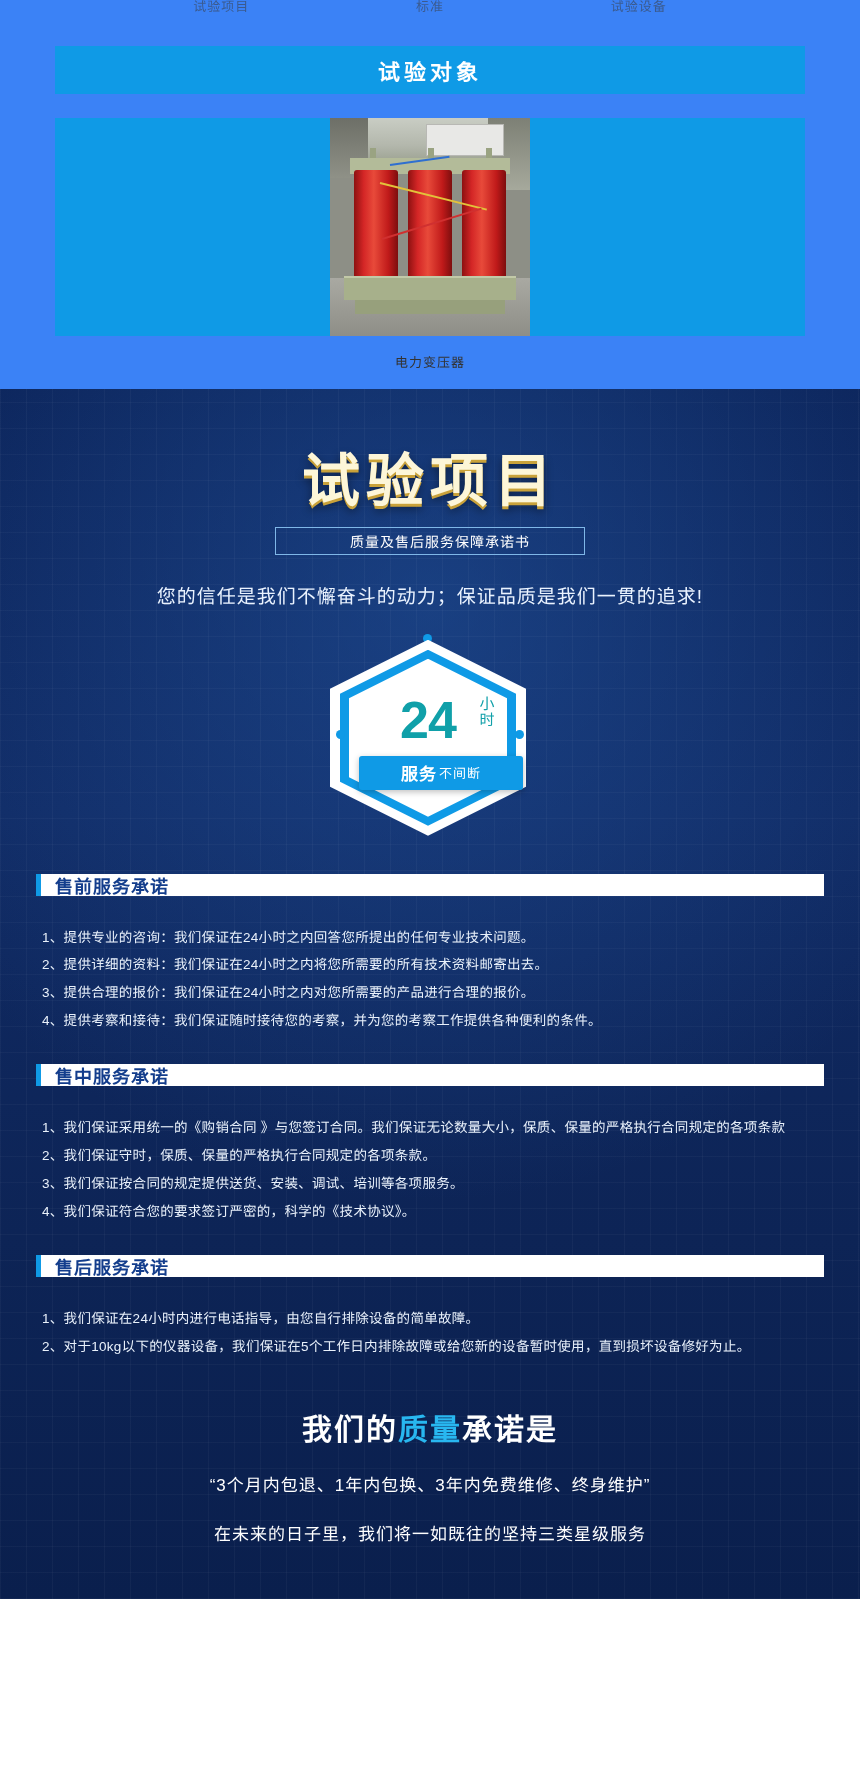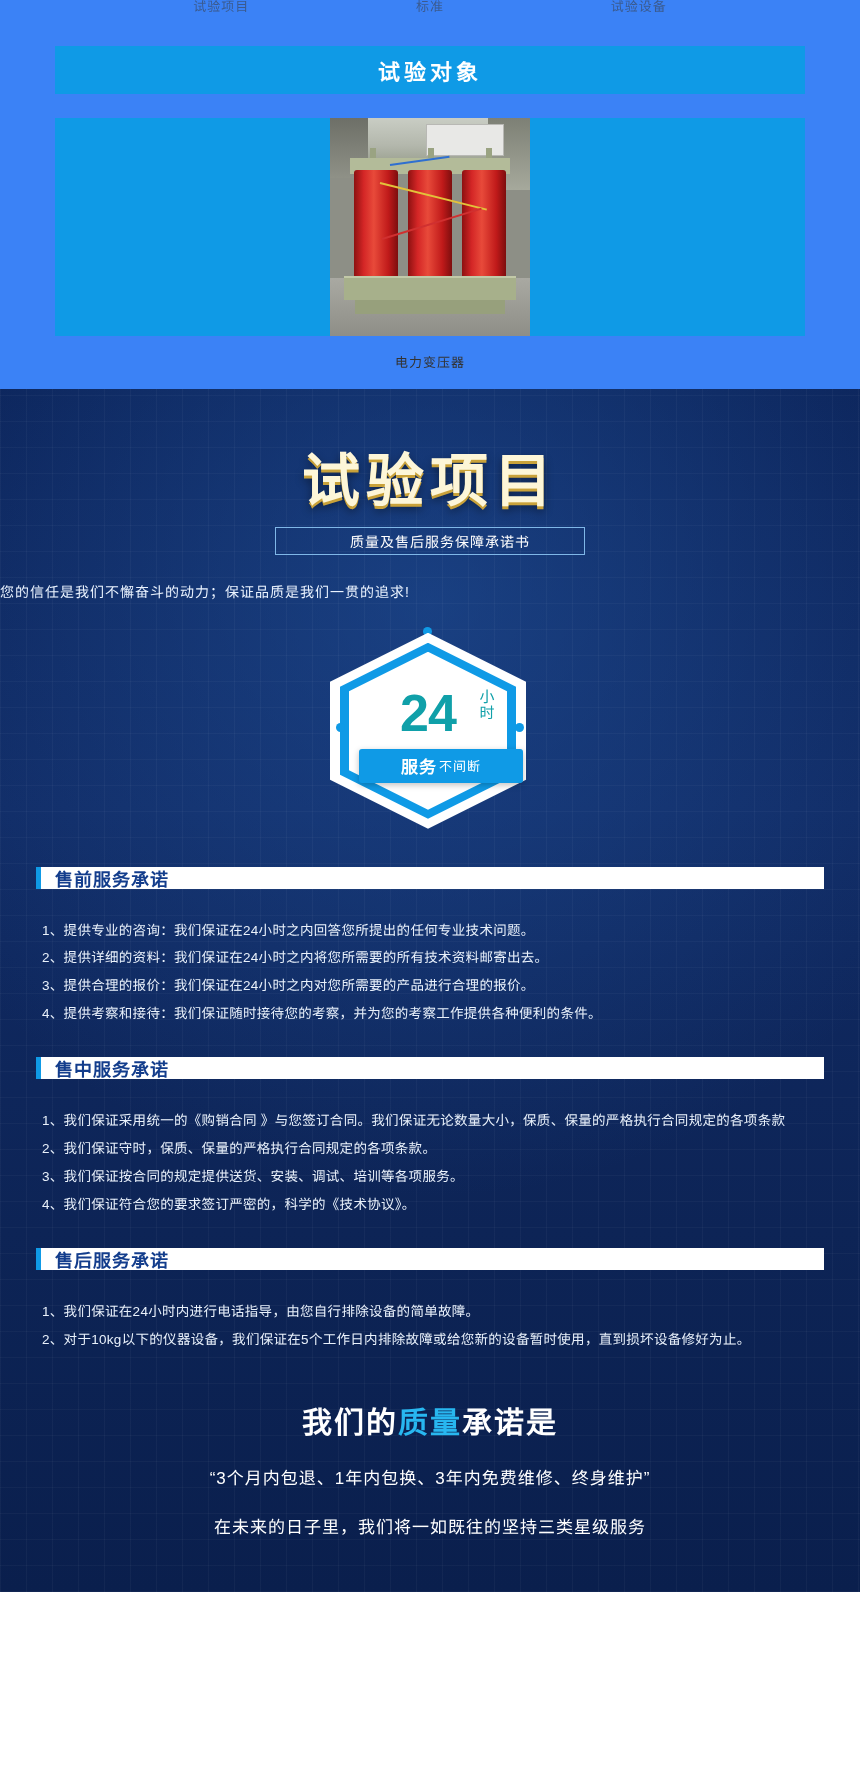--- a/index.html
+++ b/index.html
@@ -165,23 +165,23 @@
     width: 288px;
     height: 26px;
     border: 1px solid #7fb7e8;
     color: #ffffff;
     font-size: 14px;
     letter-spacing: 1px;
     display: flex; align-items: center; justify-content: center; padding-left: 20px;
   }
   .after-slogan {
     margin-top: 26px;
-    text-align: left;
+    text-align: center;
     color: #eaf3ff;
-    font-size: 14px;
+    font-size: 19px;
     letter-spacing: 1px;
   }
 
   
   .badge-wrap {
     margin: 26px auto 0 auto;
     width: 200px; height: 210px;
     position: relative;
   }
   .hex {

